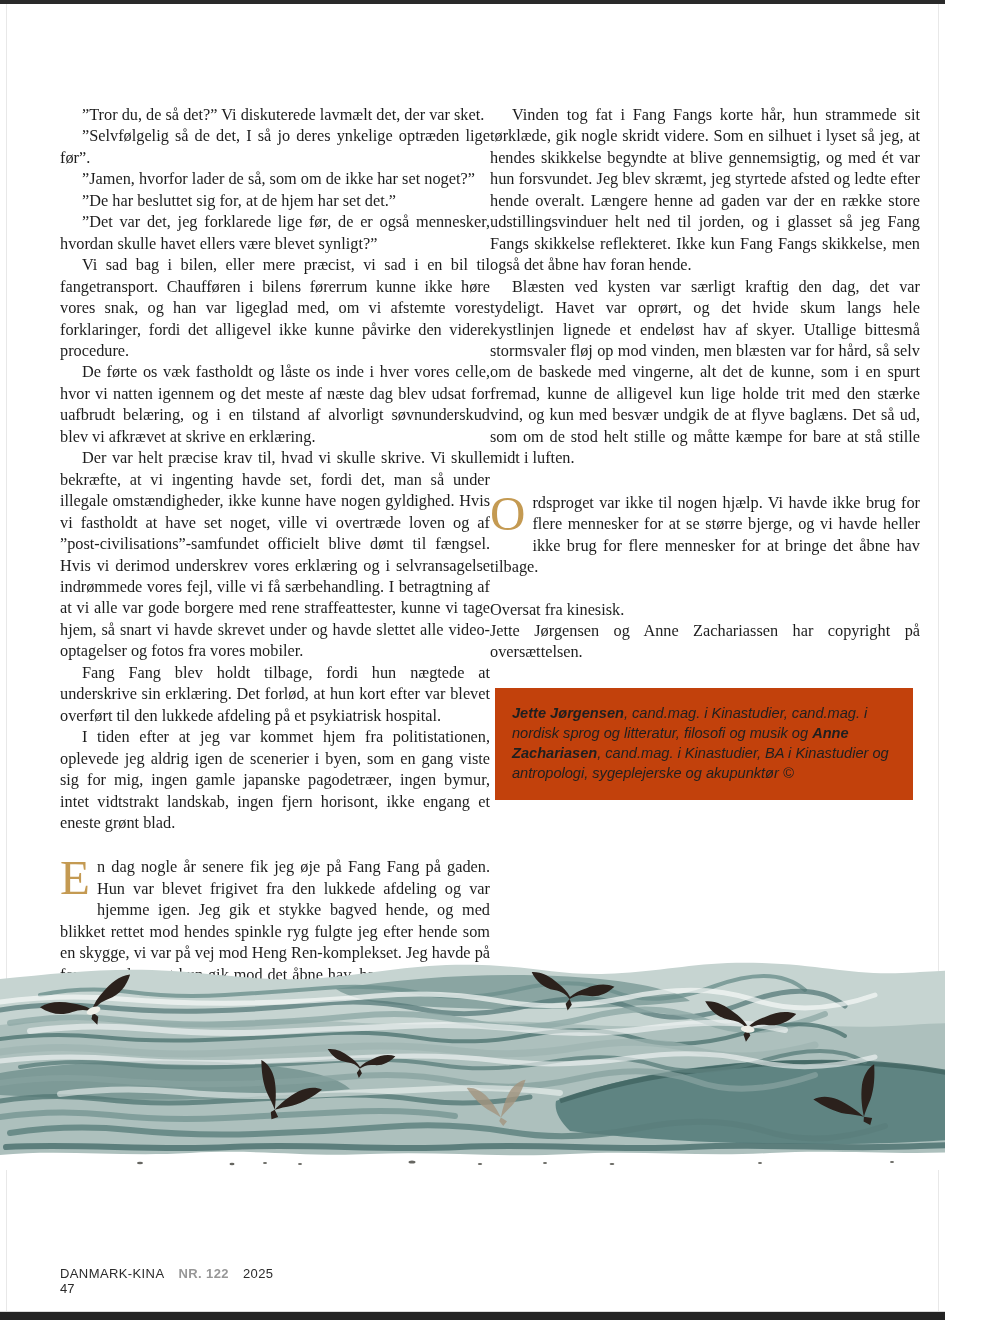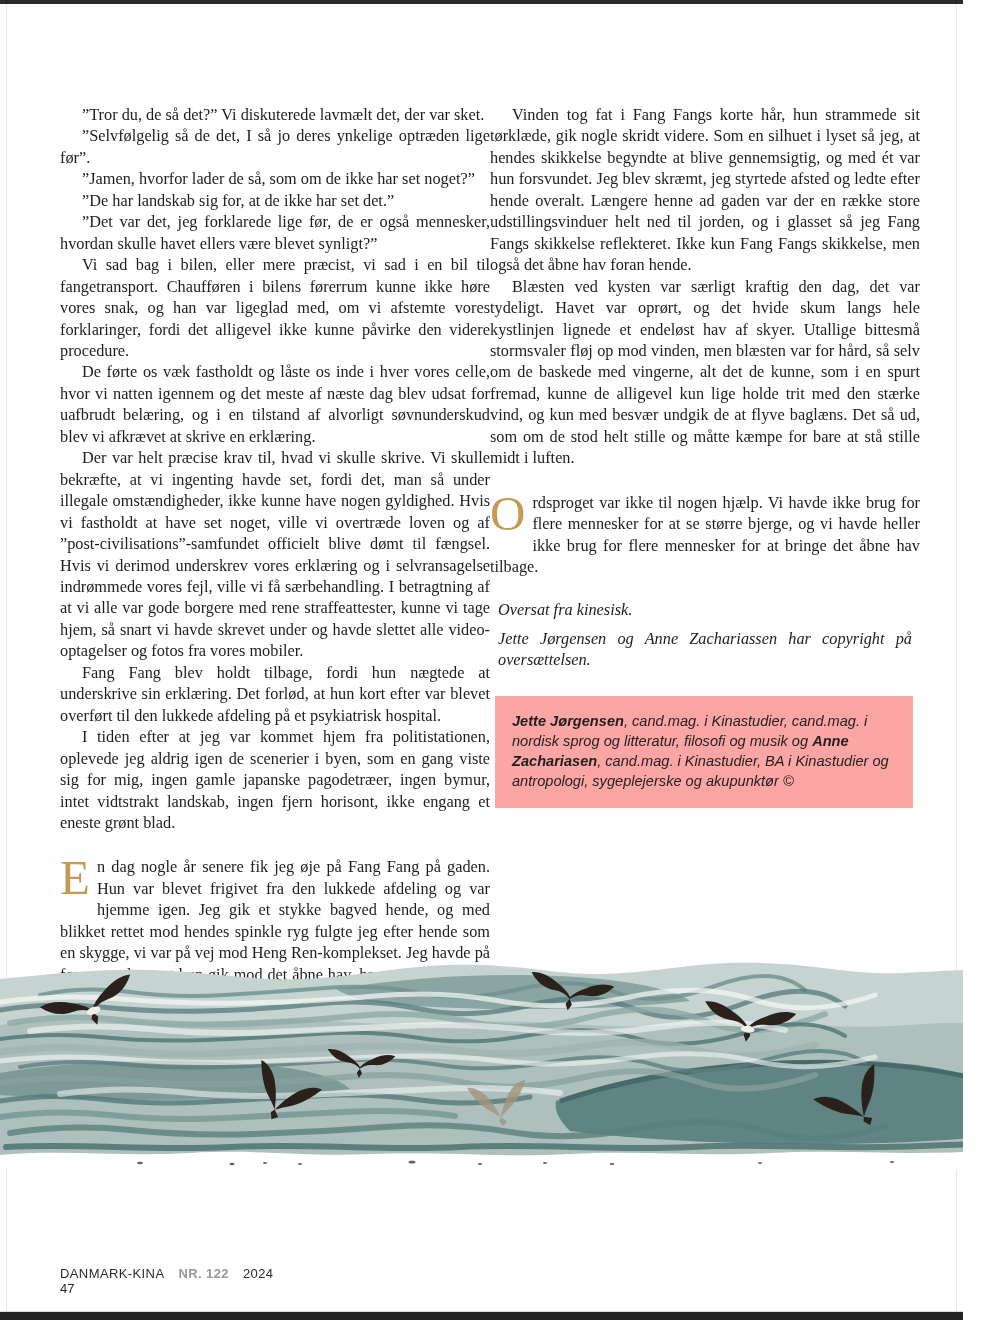--- a/index.html
+++ b/index.html
@@ -1,36 +1,36 @@
 <!DOCTYPE html>
 <html lang="da"><head>
 <meta charset="utf-8">
 <style>
   html,body{margin:0;padding:0;background:#ffffff;}
   .screen{position:relative;width:945px;height:1320px;background:#ffffff;overflow:hidden;
-          font-family:"Liberation Serif",serif;padding-left:18px;}
+          font-family:"Liberation Serif",serif;}
   .edge{position:absolute;left:0;right:0;background:#2a2a2a;}
   .edge-top{top:0;height:4px;}
   .edge-bottom{bottom:0;height:8px;background:#232323;}
   .edge-line{position:absolute;top:4px;bottom:8px;width:1px;background:#e8e8e8;}
   .edge-line-left{left:6px;}
   .edge-line-right{right:6px;}
   .bottom-hairline{position:absolute;left:0;right:0;bottom:8px;height:1px;background:#d9d9d9;}
 
   .col{position:absolute;top:104px;width:430px;font-size:16.3px;line-height:21.45px;
        color:#1d1d1d;text-align:justify;}
   .col-left{left:60px;}
   .col-right{left:490px;}
   .para{margin:0;text-indent:22px;}
   .dc{text-indent:0;margin-top:23px;}
   .dropcap{float:left;font-size:49px;line-height:38px;height:41px;padding:3px 7px 0 0;
            color:#c49a52;}
   .colophon{margin-top:21px;}
-  .coline{margin:8px;text-indent:0;font-style:italic;}
-  .bio{margin:25px 0 4px 5px;width:418px;box-sizing:border-box;background:#fca5a5;
+  .coline{margin:0;text-indent:0;}
+  .bio{margin:25px 0 4px 5px;width:418px;box-sizing:border-box;background:#c2410c;
        padding:15px 20px 17px 17px;}
   .bio-text{margin:0;font-family:"Liberation Sans",sans-serif;font-style:italic;
             font-size:14.6px;line-height:20px;color:#1f1f1f;text-align:left;}
   .bio-text .b{font-weight:bold;}
 
   .sea{position:absolute;left:0;top:955px;width:984px;height:215px;display:block;}
 
   .footer{position:absolute;left:60px;right:56px;top:1266px;display:flex;
           justify-content:space-between;align-items:baseline;
           font-family:"Liberation Sans",sans-serif;font-size:13px;color:#2b2b2b;
@@ -46,21 +46,21 @@
 
   <div class="edge edge-top"></div>
   <div class="edge-line edge-line-left"></div>
   <div class="edge-line edge-line-right"></div>
 
   <div class="col col-left">
     <div>
         <p class="para">”Tror du, de så det?” Vi diskuterede lavmælt det, der var sket.</p>
         <p class="para">”Selvfølgelig så de det, I så jo deres ynkelige optræden lige før”.</p>
         <p class="para">”Jamen, hvorfor lader de så, som om de ikke har set noget?”</p>
-        <p class="para">”De har landskab sig for, at de ikke har set det.”</p>
+        <p class="para">”De har besluttet sig for, at de hjem har set det.”</p>
         <p class="para">”Det var det, jeg forklarede lige før, de er også mennesker, hvordan skulle havet ellers være blevet synligt?”</p>
         <p class="para">Vi sad bag i bilen, eller mere præcist, vi sad i en bil til fangetransport. Chaufføren i bilens førerrum kunne ikke høre vores snak, og han var ligeglad med, om vi afstemte vores forklaringer, fordi det alligevel ikke kunne påvirke den videre procedure.</p>
         <p class="para">De førte os væk fastholdt og låste os inde i hver vores celle, hvor vi natten igennem og det meste af næste dag blev udsat for uafbrudt belæring, og i en tilstand af alvorligt søvnunderskud blev vi afkrævet at skrive en erklæring.</p>
         <p class="para">Der var helt præcise krav til, hvad vi skulle skrive. Vi skulle bekræfte, at vi ingenting havde set, fordi det, man så under illegale omstændigheder, ikke kunne have nogen gyldighed. Hvis vi fastholdt at have set noget, ville vi overtræde loven og af ”post-civilisations”-samfundet officielt blive dømt til fængsel. Hvis vi derimod underskrev vores erklæring og i selvransagelse indrømmede vores fejl, ville vi få særbehandling. I betragtning af at vi alle var gode borgere med rene straffeattester, kunne vi tage hjem, så snart vi havde skrevet under og havde slettet alle video-optagelser og fotos fra vores mobiler.</p>
         <p class="para">Fang Fang blev holdt tilbage, fordi hun nægtede at underskrive sin erklæring. Det forlød, at hun kort efter var blevet overført til den lukkede afdeling på et psykiatrisk hospital.</p>
         <p class="para">I tiden efter at jeg var kommet hjem fra politistationen, oplevede jeg aldrig igen de scenerier i byen, som en gang viste sig for mig, ingen gamle japanske pagodetræer, ingen bymur, intet vidtstrakt landskab, ingen fjern horisont, ikke engang et eneste grønt blad.</p>
       </div>
     <p class="para dc">
       <span class="dropcap">E</span><span>n dag nogle år senere fik jeg øje på Fang Fang på gaden. Hun var blevet frigivet fra den lukkede afdeling og var hjemme igen. Jeg gik et stykke bagved hende, og med blikket rettet mod hendes spinkle ryg fulgte jeg efter hende som en skygge, vi var på vej mod Heng Ren-komplekset. Jeg havde på fornemmelsen, at hun gik mod det åbne hav, havet, som jeg også så engang, men ikke længere kunne se det mindste glimt af.</span>
     </p>
@@ -157,20 +157,20 @@
       <g transform="translate(860,155) rotate(-30) scale(1.3)">
           <use href="#bu"></use>
         </g>
     </g>
   </svg>
 
   <div class="footer">
     <div class="f-left">
       <span class="f-mag">DANMARK-KINA</span>
       <span class="f-issue">NR. 122</span>
-      <span class="f-year">2024</span>
+      <span class="f-year">2025</span>
     </div>
     <span class="f-page">47</span>
   </div>
 
   <div class="bottom-hairline"></div>
   <div class="edge edge-bottom"></div>
 </div>
 
 </body></html>

